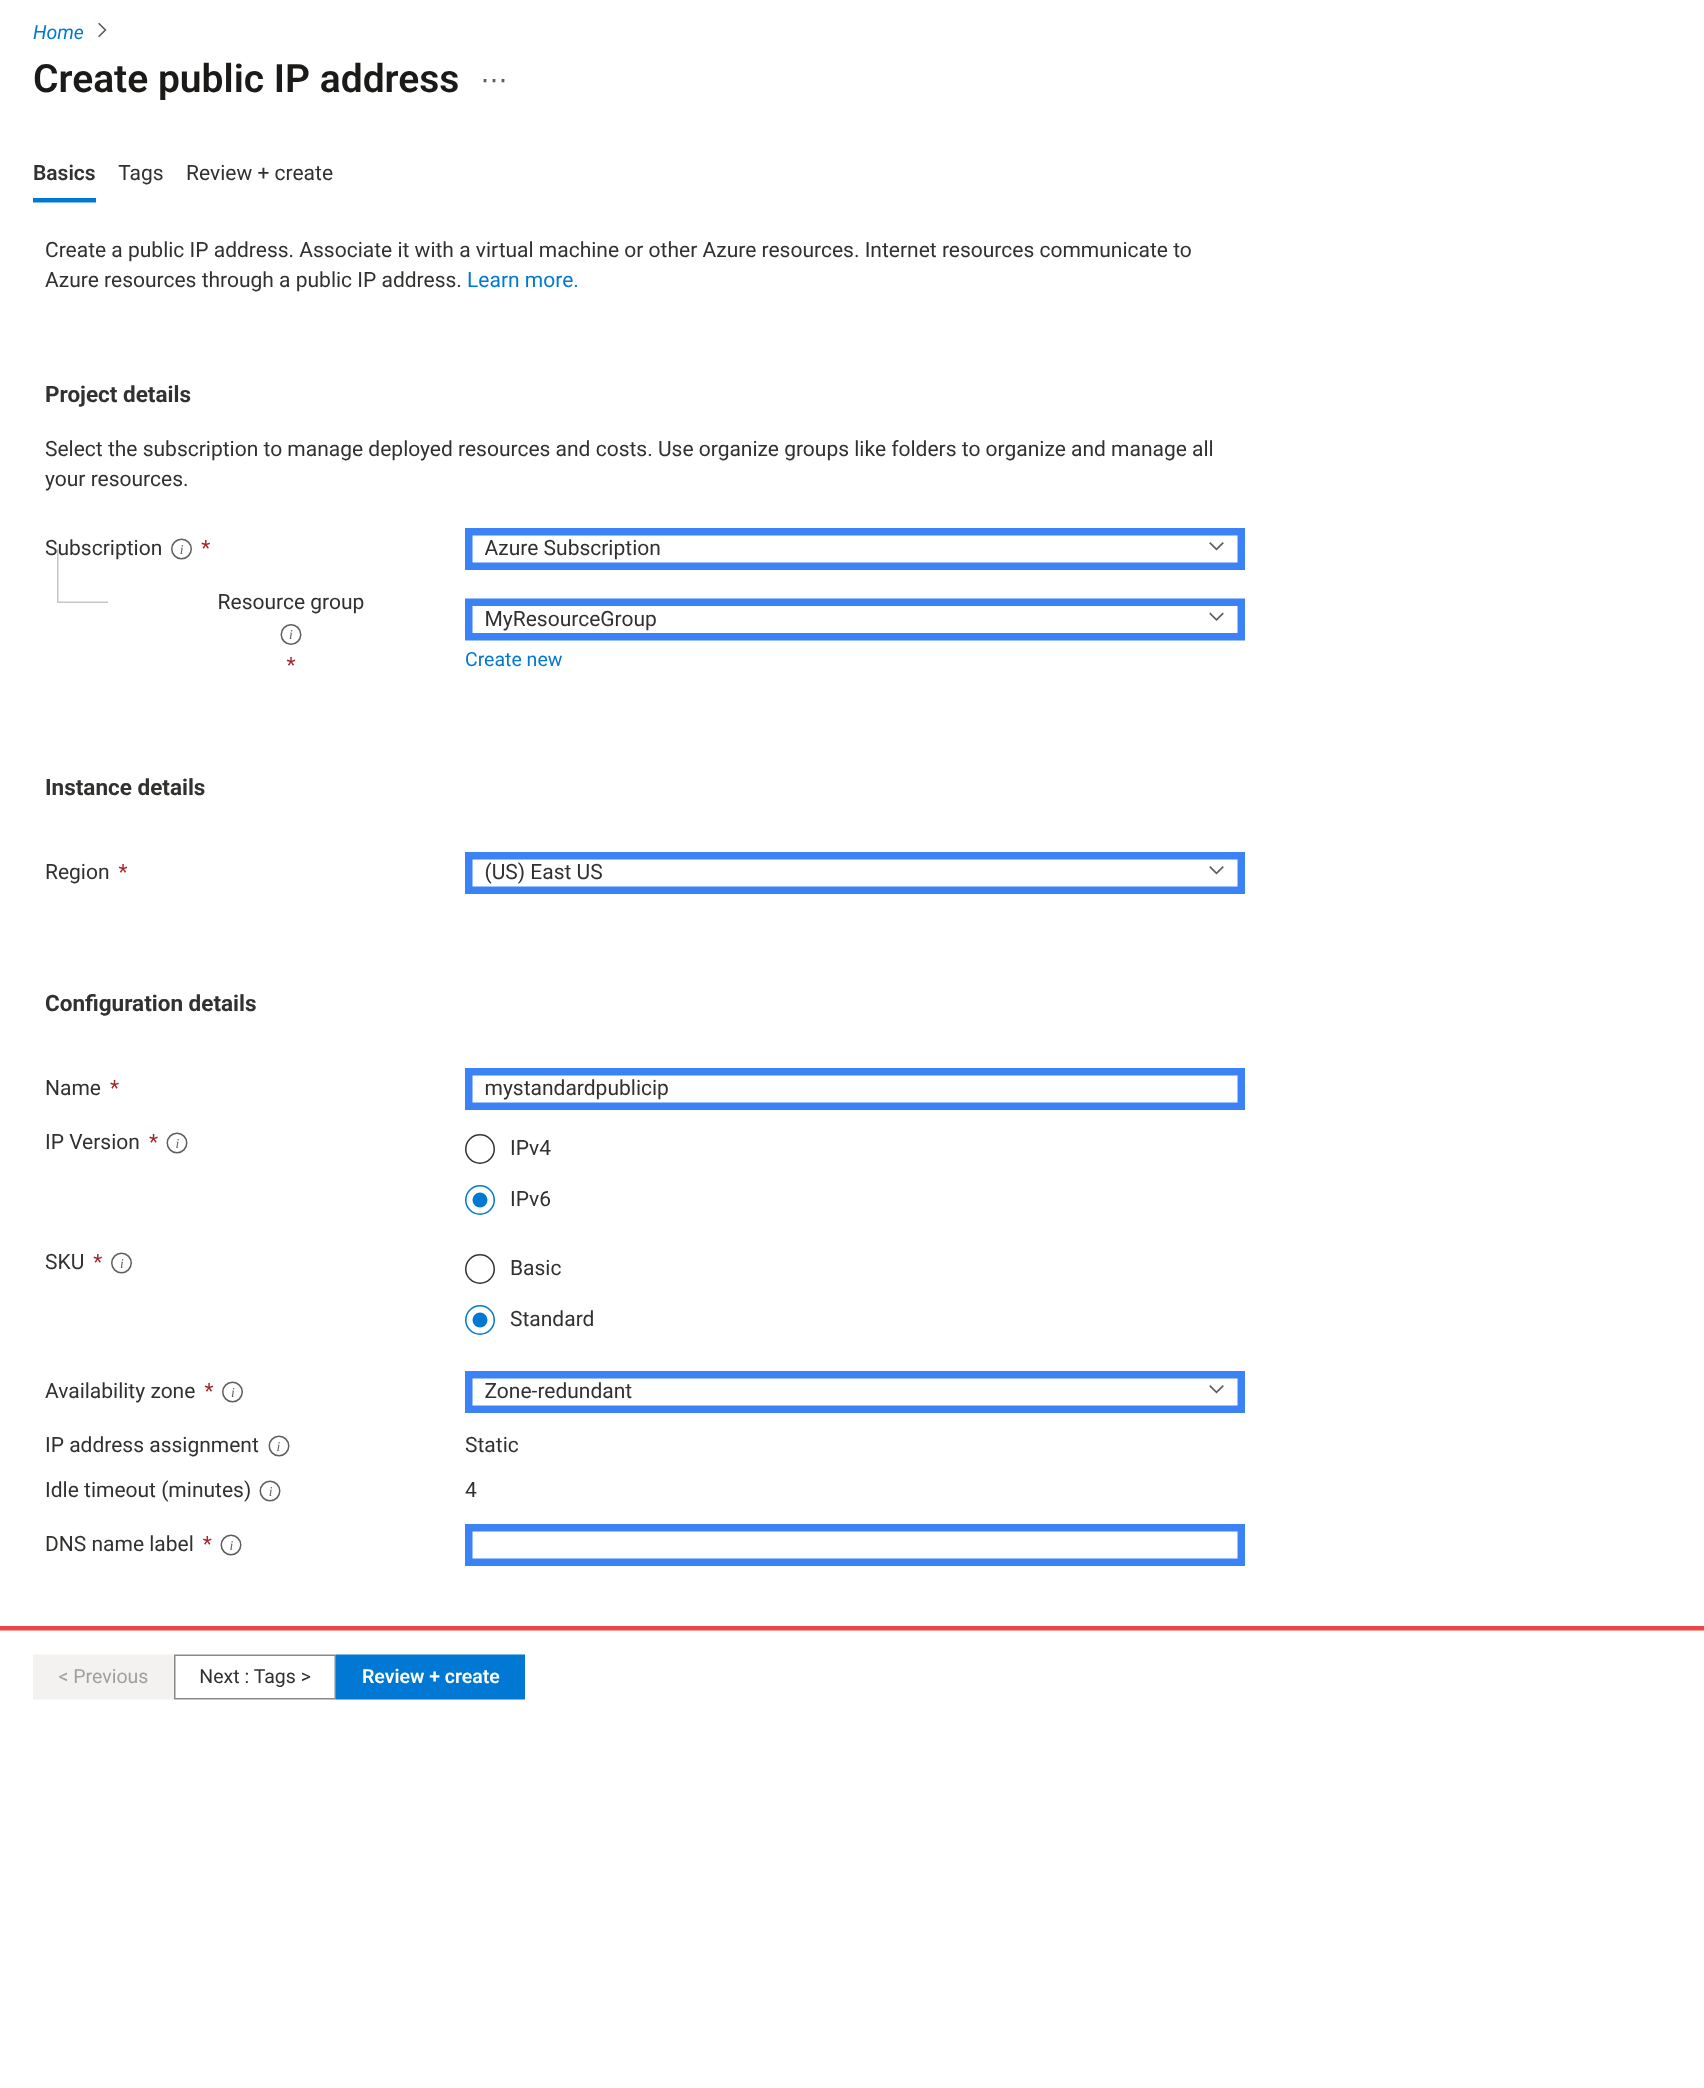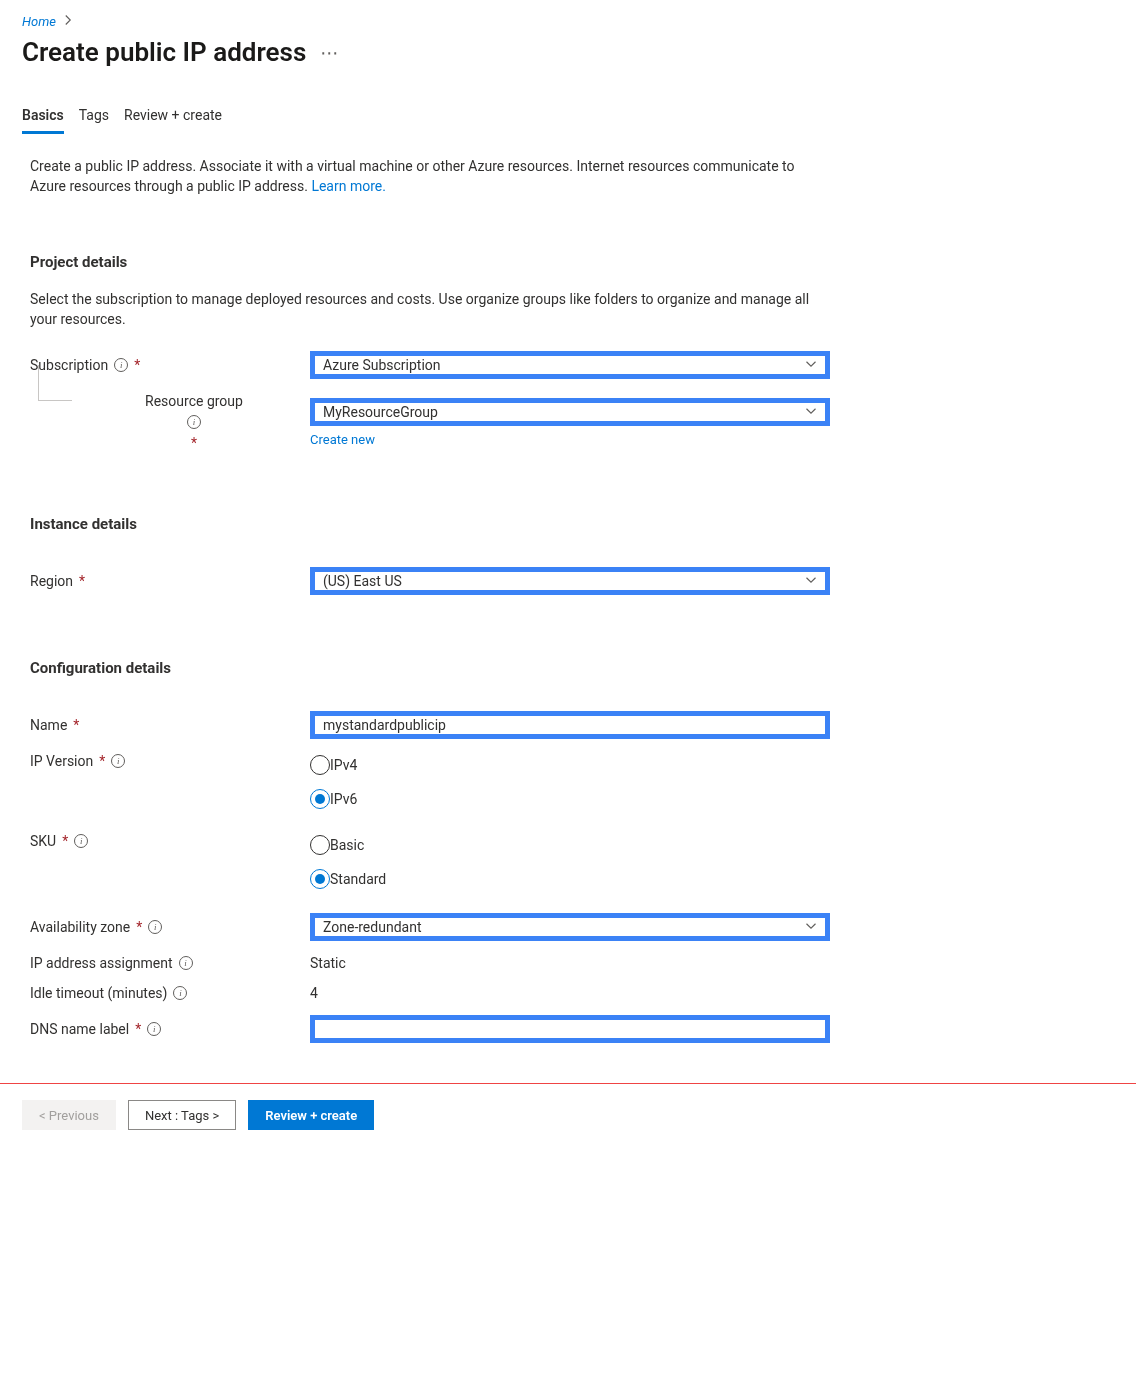--- a/index.html
+++ b/index.html
@@ -132,42 +132,41 @@
     align-items: center;
     justify-content: space-between;
   }
   .text-input { outline: none; }
   .select .chevron {
     color: #605e5c;
   }
   .link { color: #0078d4; font-size: 13px; cursor: pointer; margin-top: 6px; display: inline-block; }
   .section-gap { height: 50px; }
   .radio-group { display: flex; flex-direction: column; gap: 14px; padding-top: 2px; }
-  .radio-item { display: flex; align-items: center; cursor: pointer; }
+  .radio-item { display: flex; align-items: center; gap: 10px; cursor: pointer; }
   .radio-outer {
     width: 20px; height: 20px;
     border: 1px solid #323130;
     border-radius: 50%;
     display: flex; align-items: center; justify-content: center;
     flex-shrink: 0;
   }
   .radio-item.selected .radio-outer { border-color: #0078d4; }
   .radio-inner {
     width: 10px; height: 10px;
     background: #0078d4;
     border-radius: 50%;
     display: none;
   }
   .radio-item.selected .radio-inner { display: block; }
   .static-val { color: #323130; }
   .footer-bar {
-    border-top: 1px solid #ef4444;
+    border-top: 3px solid #ef4444;
     padding: 16px 22px;
     display: flex;
-    gap: 12px;
     margin-top: 40px;
   }
   .btn {
     height: 30px;
     padding: 0 16px;
     font-size: 13px;
     font-family: inherit;
     border: 1px solid transparent;
     cursor: pointer;
     display: inline-flex;

